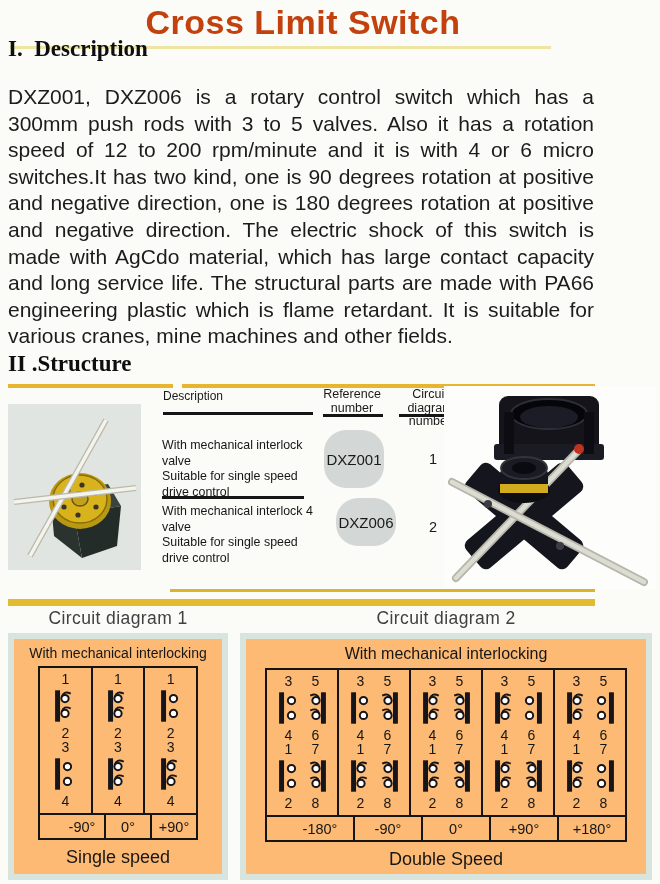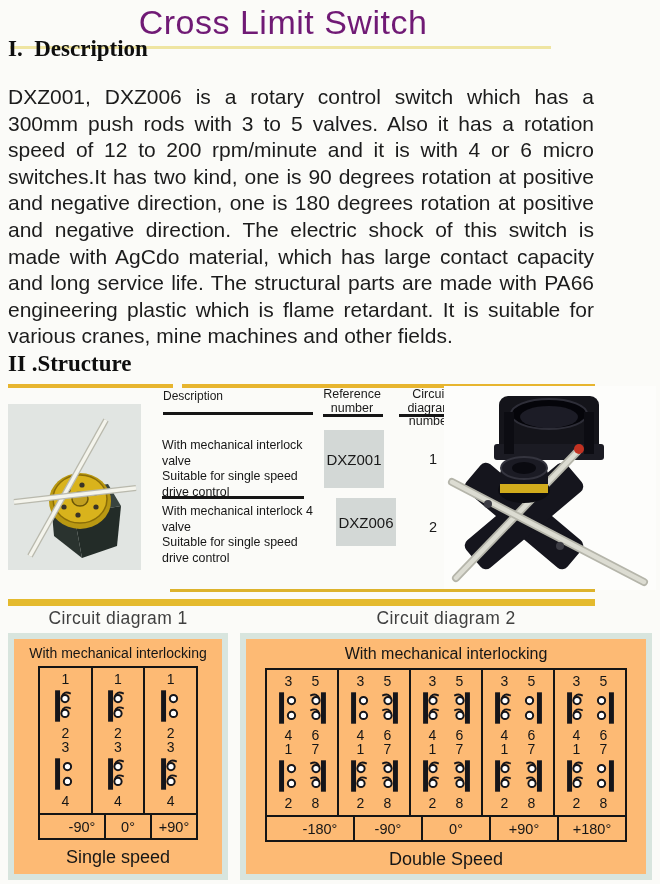--- a/index.html
+++ b/index.html
@@ -7,21 +7,21 @@
     width:660px;height:884px;
     background:#fbfbf8;
     font-family:"Liberation Sans","DejaVu Sans",sans-serif;
     color:#1b1b1b;
     position:relative;
     overflow:hidden;
   }
   .abs{position:absolute;}
 
   
-  .title{left:0;top:3px;width:566px;text-align:center;font-size:34px;font-weight:400;color:#701a75;letter-spacing:0.5px;}
+  .title{left:0;top:3px;width:566px;text-align:center;font-size:34px;font-weight:700;color:#c2410c;letter-spacing:0.5px;padding-left:20px;}
   .title-rule{left:10px;top:46px;width:541px;height:3px;background:#efe5a2;}
 
   
   .sec-heading{font-family:"Liberation Serif","DejaVu Serif",serif;font-weight:700;font-size:23px;color:#0e0e0e;white-space:pre-wrap;}
   .desc-heading{left:8px;top:36px;}
   .desc-body{left:8px;top:84px;width:586px;font-size:21px;line-height:26.6px;text-align:justify;color:#1c1c1c;}
 
   
   .struct-heading{left:8px;top:351px;}
   .gold{background:#e7b52f;}
@@ -36,21 +36,21 @@
   .th-ref{left:318px;top:388px;width:68px;}
   .th-cir{left:390px;top:388px;width:80px;}
   .hline{background:#151515;height:2.5px;}
   .th-desc-line{left:163px;top:412px;width:150px;}
   .th-ref-line{left:323px;top:414px;width:60px;}
   .th-cir-line{left:399px;top:414px;width:62px;}
   .row-desc{width:160px;font-size:12.4px;line-height:15.6px;color:#161616;}
   .row1-desc{left:162px;top:438px;}
   .row-sep{left:162px;top:496px;width:142px;}
   .row2-desc{left:162px;top:504px;}
-  .ref-box{width:60px;background:#d3d8d6;display:flex;align-items:center;justify-content:center;font-size:15px;color:#191919;}
+  .ref-box{width:60px;background:#d3d8d6;display:flex;align-items:center;justify-content:center;font-size:15px;color:#191919;border-radius:22px;}
   .ref1{left:324px;top:430px;height:58px;}
   .ref2{left:336px;top:498px;height:48px;}
   .cir-num{width:40px;display:flex;align-items:center;justify-content:center;font-size:14.5px;color:#191919;}
   .cir1{left:413px;top:430px;height:58px;}
   .cir2{left:413px;top:498px;height:58px;}
 
   
   .photo-left{left:8px;top:404px;width:133px;height:166px;}
   .photo-right{left:444px;top:386px;width:212px;height:204px;}
 

